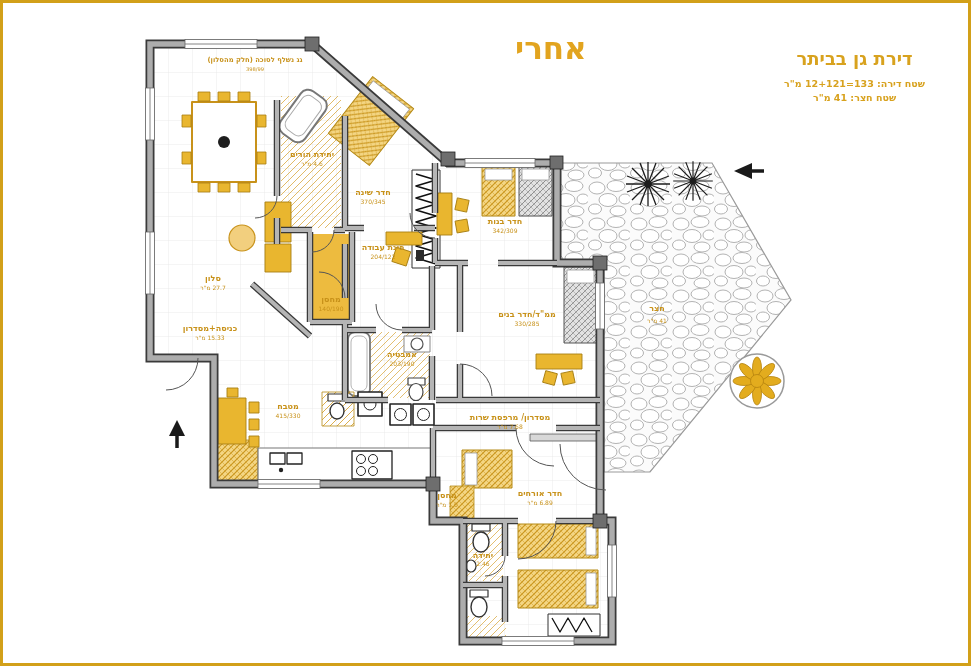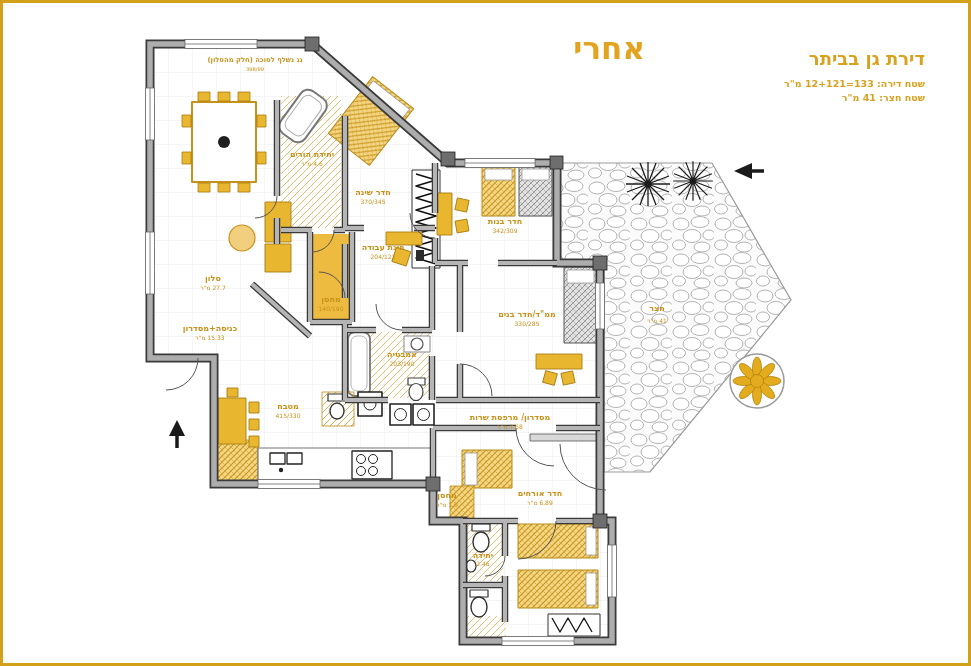--- a/index.html
+++ b/index.html
@@ -1,22 +1,22 @@
 <!DOCTYPE html>
 <html><head>
 <meta charset="utf-8">
 <style>
   html,body{margin:0;padding:0;background:#fff;}
   body{width:971px;height:666px;position:relative;overflow:hidden;
        font-family:"DejaVu Sans",sans-serif;}
   .frame{position:absolute;inset:0;border:3px solid #D2A019;pointer-events:none;z-index:50;}
   .plan-svg{position:absolute;left:0;top:0;}
-  .hdr-stage{position:absolute;left:515px;top:30px;width:130px;text-align:right;
+  .hdr-stage{position:absolute;left:515px;top:30px;width:130px;text-align:left;
              font-size:31px;font-weight:bold;color:#E2A41F;}
-  .hdr-block{position:absolute;right:46px;top:48px;text-align:right;color:#D8A21E;}
+  .hdr-block{position:absolute;right:46px;top:48px;text-align:center;color:#D8A21E;}
   .hdr-title{font-size:18px;font-weight:bold;margin-bottom:8px;}
   .hdr-line{font-size:9.5px;font-weight:bold;color:#D8A21E;line-height:14px;}
   svg text{fill:#C8921A;}
   .rname{font-size:8px;font-weight:bold;}
   .rsize{font-size:6px;}
   .rnote{font-size:6.8px;font-weight:bold;}
   .rnote2{font-size:5.2px;}
 </style>
 </head>
 <body>

